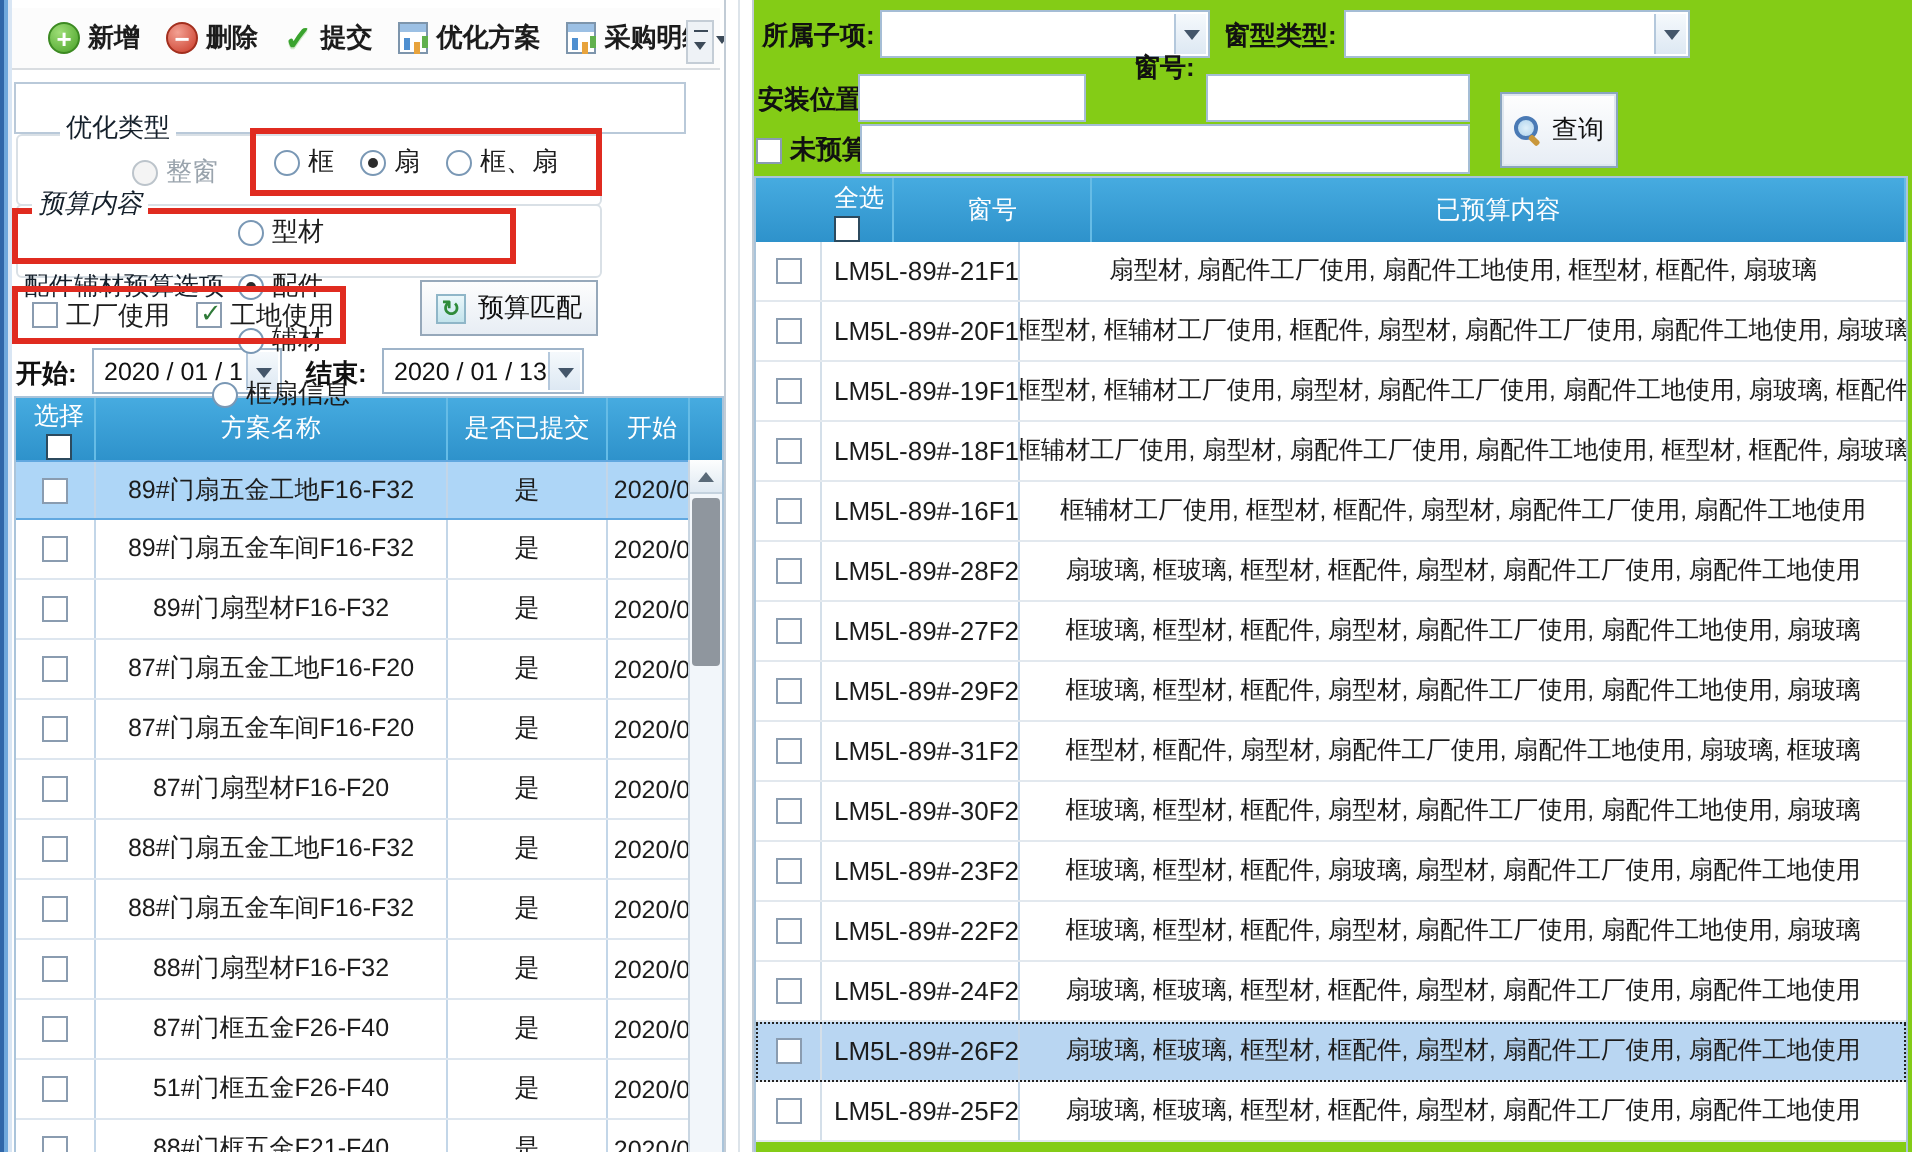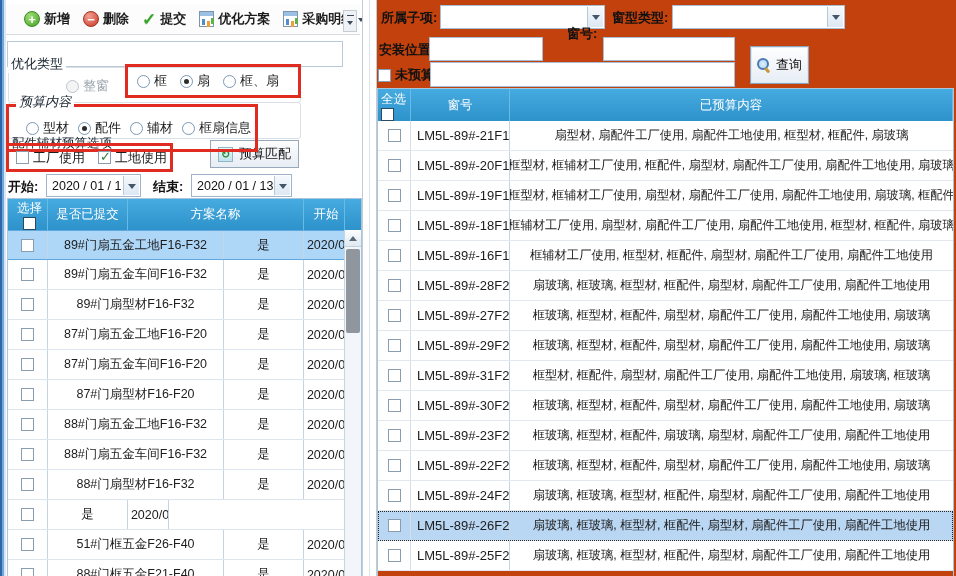--- a/index.html
+++ b/index.html
@@ -47,21 +47,21 @@
   .opt { display:inline-flex; align-items:center; gap:4px; font-size:13px; color:#1c1c1c; white-space:nowrap; }
   .rdot { width:13px; height:13px; border-radius:50%; border:1px solid #7a98b5; background:#fff; flex:0 0 auto; position:relative; }
   .opt.checked .rdot::after { content:""; position:absolute; left:3px; top:3px; width:5px; height:5px; border-radius:50%; background:#2c2c2c; }
   .opt.disabled { color:#9aa4ad; }
   .opt.disabled .rdot { border-color:#bcc4cb; background:#f4f4f4; }
   .cbx { width:13px; height:13px; border:1px solid #8a9cb0; background:#fff; flex:0 0 auto; position:relative; }
   .opt.checked .cbx::after { content:"✓"; position:absolute; left:1px; top:-3px; font-size:13px; font-weight:bold; color:#2f7a38; }
 
   .redbox { position:absolute; border:3px solid #e02b20; display:flex; align-items:center; background:transparent; z-index:2; }
   #redbox1 { left:119px; top:64px; width:176px; height:34px; gap:13px; padding-left:9px; }
-  #redbox2 { left:0px;   top:104px; width:252px; height:48px; gap:9px; padding-left:17px; }
+  #redbox2 { left:0px;   top:104px; width:252px; height:28px; gap:9px; padding-left:17px;flex-direction:column; }
   #redbox3 { left:0px;   top:143px; width:167px; height:29px; gap:13px; padding-left:7px; }
   #radio-whole { position:absolute; left:60px; top:77px; }
   #lbl-fitting { position:absolute; left:6px; top:135px; font-size:12.5px; color:#15202b; z-index:1; }
 
   .match-btn { position:absolute; left:204px; top:140px; width:89px; height:28px; border:1px solid #96a8ba;
     background:linear-gradient(#fdfdfd,#e7edf4); display:flex; align-items:center; justify-content:center; gap:6px;
     font-size:13px; color:#111; }
   .ic-match { width:15px; height:15px; border:1px solid #8fb6c8; background:linear-gradient(#eaf7fa,#c2e3ec);
     color:#2e8b3a; font-size:11px; font-weight:bold; display:flex; align-items:center; justify-content:center; }
 
@@ -89,21 +89,21 @@
     display:flex; align-items:center; justify-content:center; }
   .tri-up { width:0; height:0; border:4px solid transparent; border-bottom:5px solid #5a6a78; margin-bottom:4px; }
   .vs-thumb { position:absolute; left:1px; right:1px; top:19px; height:84px; background:#8f969e; border-radius:2px; }
 
   
   .splitter { position:absolute; left:362px; top:0; width:15px; height:576px; background:#fff;
     border-left:1px solid #c2ccd6; border-right:1px solid #c2ccd6; }
   .splitter::after { content:""; position:absolute; left:6px; top:0; bottom:0; width:1px; background:#dde4ea; }
 
   
-  .right-panel { position:absolute; left:377px; top:0; width:579px; height:576px; background:#c2410c; }
+  .right-panel { position:absolute; left:377px; top:0; width:579px; height:576px; background:#84cc16; }
   .flabel { position:absolute; font-size:13px; font-weight:bold; color:#111; white-space:nowrap; }
   .combo, .tinput { position:absolute; height:24px; background:#fff; border:1px solid #a5bdd5; font-size:12.5px; }
   .combo { padding-right:18px; }
   .tinput { padding:0 4px; }
 
   .query-btn { position:absolute; left:373px; top:46px; width:59px; height:38px; border:1px solid #8aa5bf;
     box-shadow:0 0 0 1px #dfe7ef inset; background:linear-gradient(#fefefe,#e7edf5);
     display:flex; align-items:center; justify-content:center; gap:5px; font-size:13px; color:#111; }
   .ic-mag { position:relative; width:14px; height:14px; }
   .ic-mag::before { content:""; position:absolute; left:0; top:0; width:8px; height:8px; border:2px solid #4a7ab5;
@@ -158,21 +158,21 @@
         <span class="tri-down-sm"></span>
       </button>
       <span class="tb-overflow">
         <span class="bar"></span>
         <span class="tri-down-sm"></span>
       </span>
     </div>
 
     <input class="big-input" value="" style="">
 
-    <span class="grp-label" style="left:2px; top:55px;">优化类型</span>
+    <span class="grp-label" style="left:24px; top:55px;">优化类型</span>
     <div class="groupbox" id="grp1"></div>
     <span class="opt disabled" id="radio-whole">
       <i class="rdot"></i>
       <span>整窗</span>
     </span>
     <div class="redbox" id="redbox1">
 
         <span class="opt radio">
           <i class="rdot"></i>
           <span>框</span>
@@ -249,22 +249,22 @@
           </span>
       </div>
     </div>
 
     <div class="ltable">
       <div class="lhead">
         <span class="hc lc1 hc-sel">
           <span>选择</span>
           <i class="hcb"></i>
         </span>
+        <span class="hc lc2">方案名称</span>
         <span class="hc lc3">是否已提交</span>
-        <span class="hc lc2">方案名称</span>
         <span class="hc lc4">开始</span>
       </div>
       <div>
 
           <div class="lrow selected">
             <span class="c lc1">
               <i class="cbx"></i>
             </span>
             <span class="c lc2">89#门扇五金工地F16-F32</span>
             <span class="c lc3">是</span>
@@ -340,20 +340,21 @@
             </span>
             <span class="c lc2">88#门扇型材F16-F32</span>
             <span class="c lc3">是</span>
             <span class="c lc4">2020/0</span>
           </div>
 
           <div class="lrow">
             <span class="c lc1">
               <i class="cbx"></i>
             </span>
+            <span class="c lc2">87#门框五金F26-F40</span>
             <span class="c lc3">是</span>
             <span class="c lc4">2020/0</span>
           </div>
 
           <div class="lrow">
             <span class="c lc1">
               <i class="cbx"></i>
             </span>
             <span class="c lc2">51#门框五金F26-F40</span>
             <span class="c lc3">是</span>
@@ -408,21 +409,21 @@
     </button>
 
     <span class="opt unbudget-cb">
       <i class="cbx"></i>
       <span class="flabel" style="position:static;">未预算:</span>
     </span>
     <input class="tinput" style="left: 53px; top: 62px; width: 305px; height: 25px;" value="">
 
     <div class="rtable">
       <div class="rhead">
-        <span class="hc rc1 hc-sel" style="display:flex; flex-direction:column; align-items:flex-start; padding:1px 0 0 3px;">
+        <span class="hc rc1 hc-sel" style="display:flex; flex-direction:column; align-items:flex-start; padding:1px 0 0 3px;margin-left:36px;">
           <span>全选</span>
           <i class="hcb"></i>
         </span>
         <span class="hc rc2">窗号</span>
         <span class="hc rc3">已预算内容</span>
       </div>
       <div>
 
           <div class="rrow">
             <span class="c rc1">

